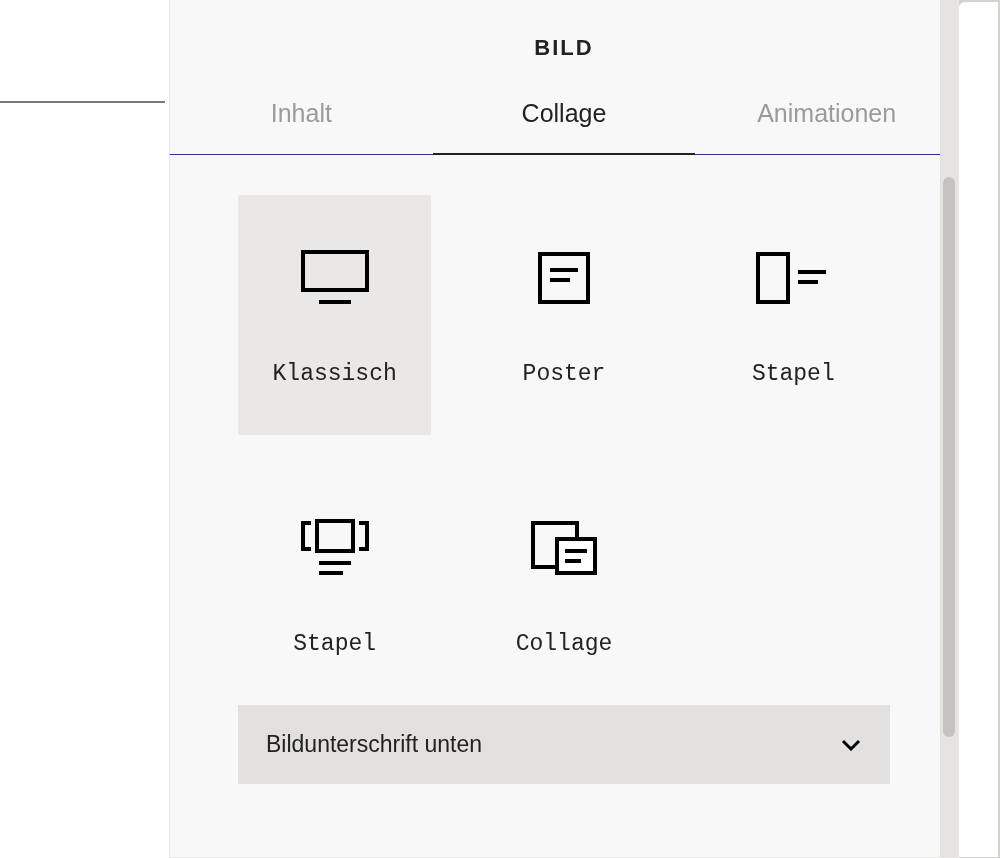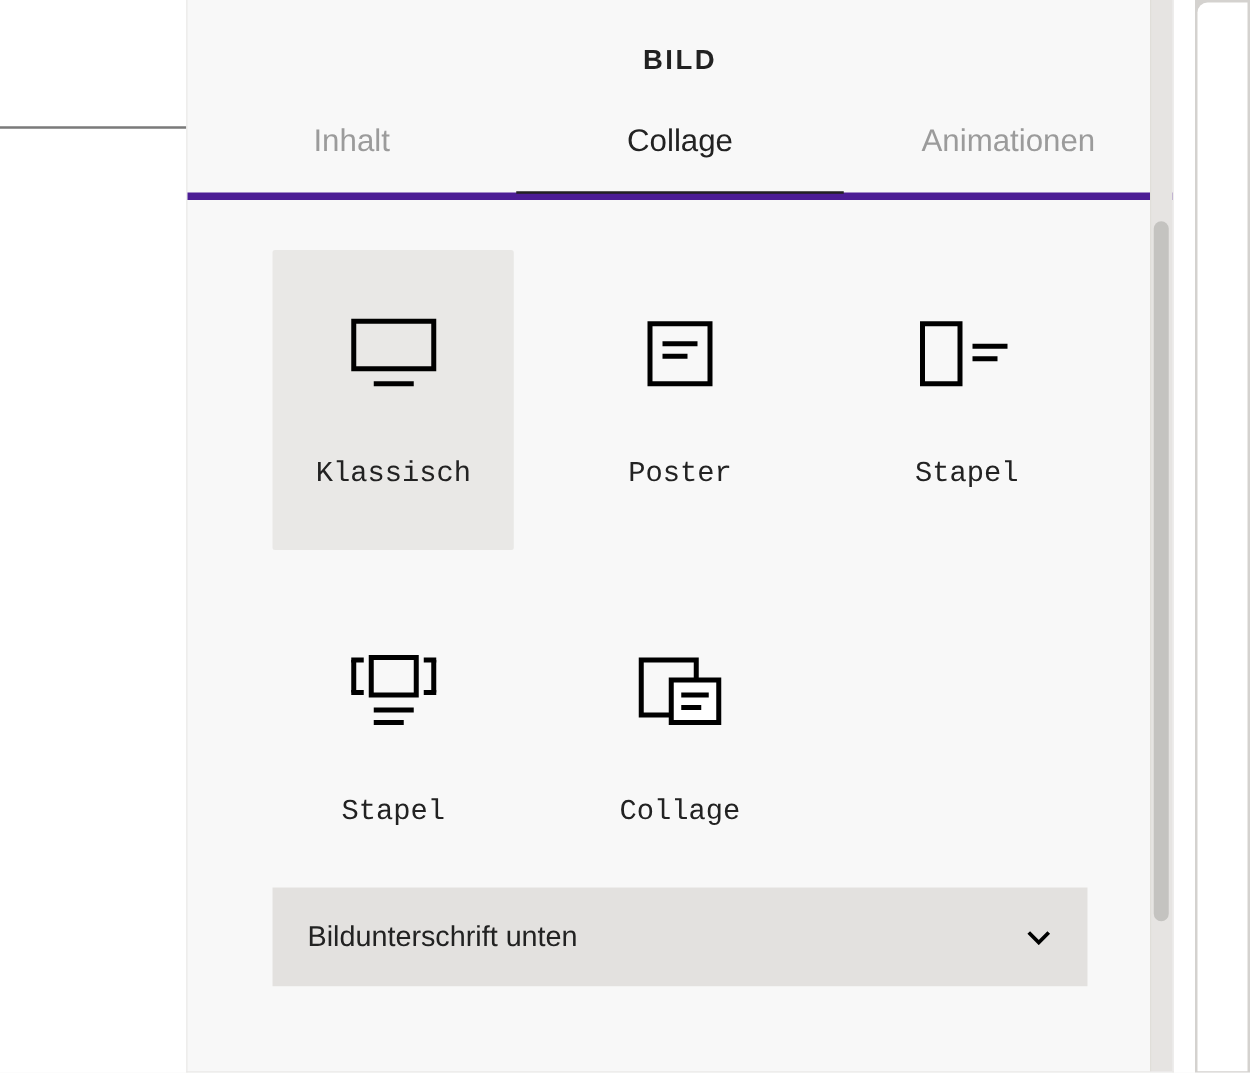--- a/index.html
+++ b/index.html
@@ -18,38 +18,38 @@
     .bg-line {
       position: absolute;
       top: 101px;
       left: 0;
       width: 165px;
       border-top: 2px solid #7a7a7a;
     }
     .panel {
       position: absolute;
       top: 0;
-      left: 149px;
+      left: 169px;
       width: 790px;
       height: 858px;
       background: #f8f8f8;
       border: 1px solid #eae9e7;
       border-top: none;
     }
     .panel-title {
       text-align: center;
       font-size: 22px;
       font-weight: 600;
       letter-spacing: 2px;
       color: #222;
       padding: 35px 0 24px 0;
     }
     .tabs {
       display: flex;
-      border-bottom: 6px solid #4c1d95;
+      border-bottom: 1px solid #4c1d95;
     }
     .tab {
       flex: 1;
       text-align: center;
       font-size: 25px;
       color: #9b9b9b;
       padding: 14px 0 26px 0;
       cursor: pointer;
       position: relative;
     }

